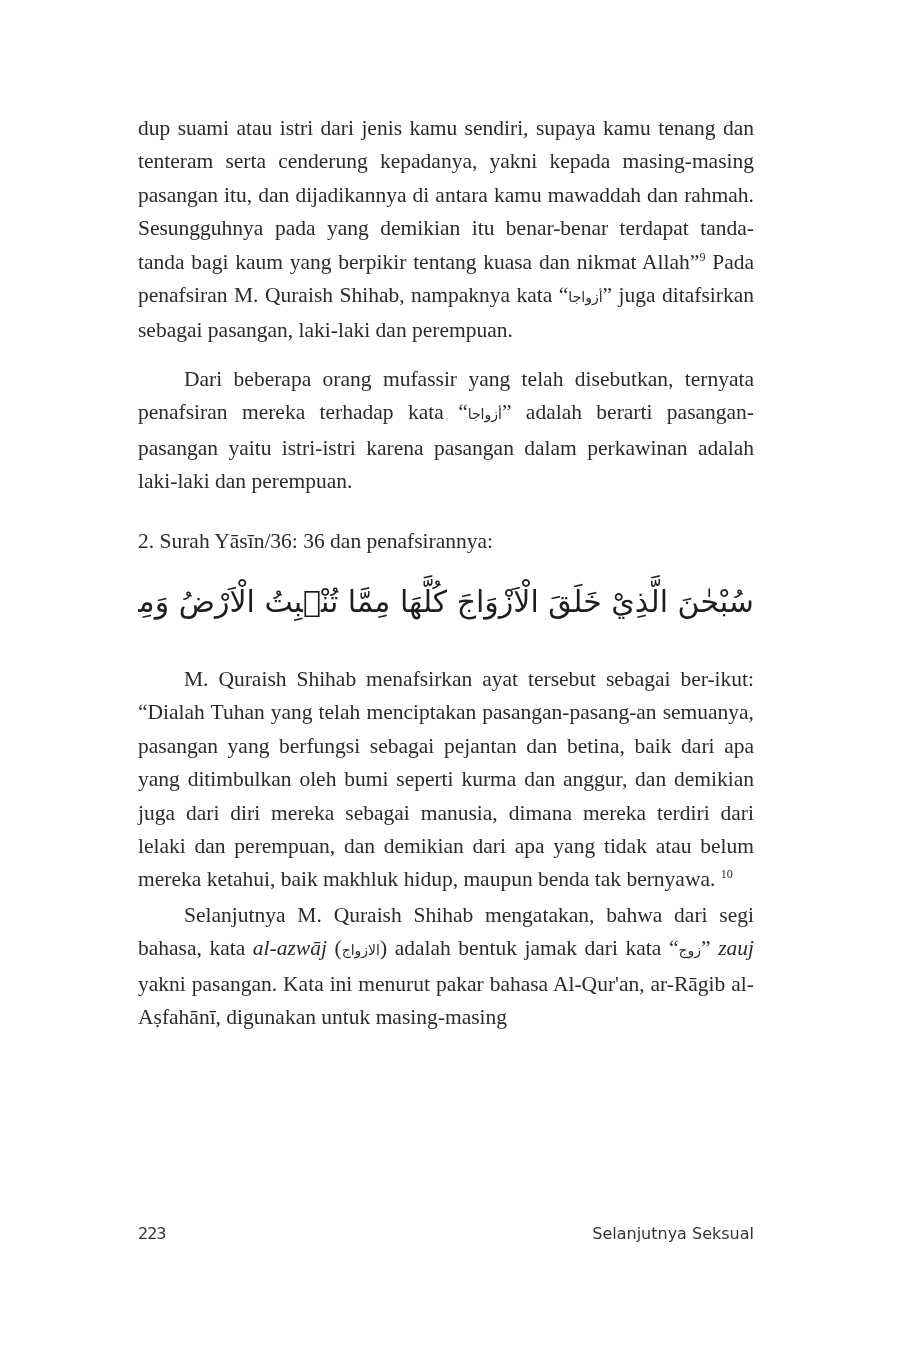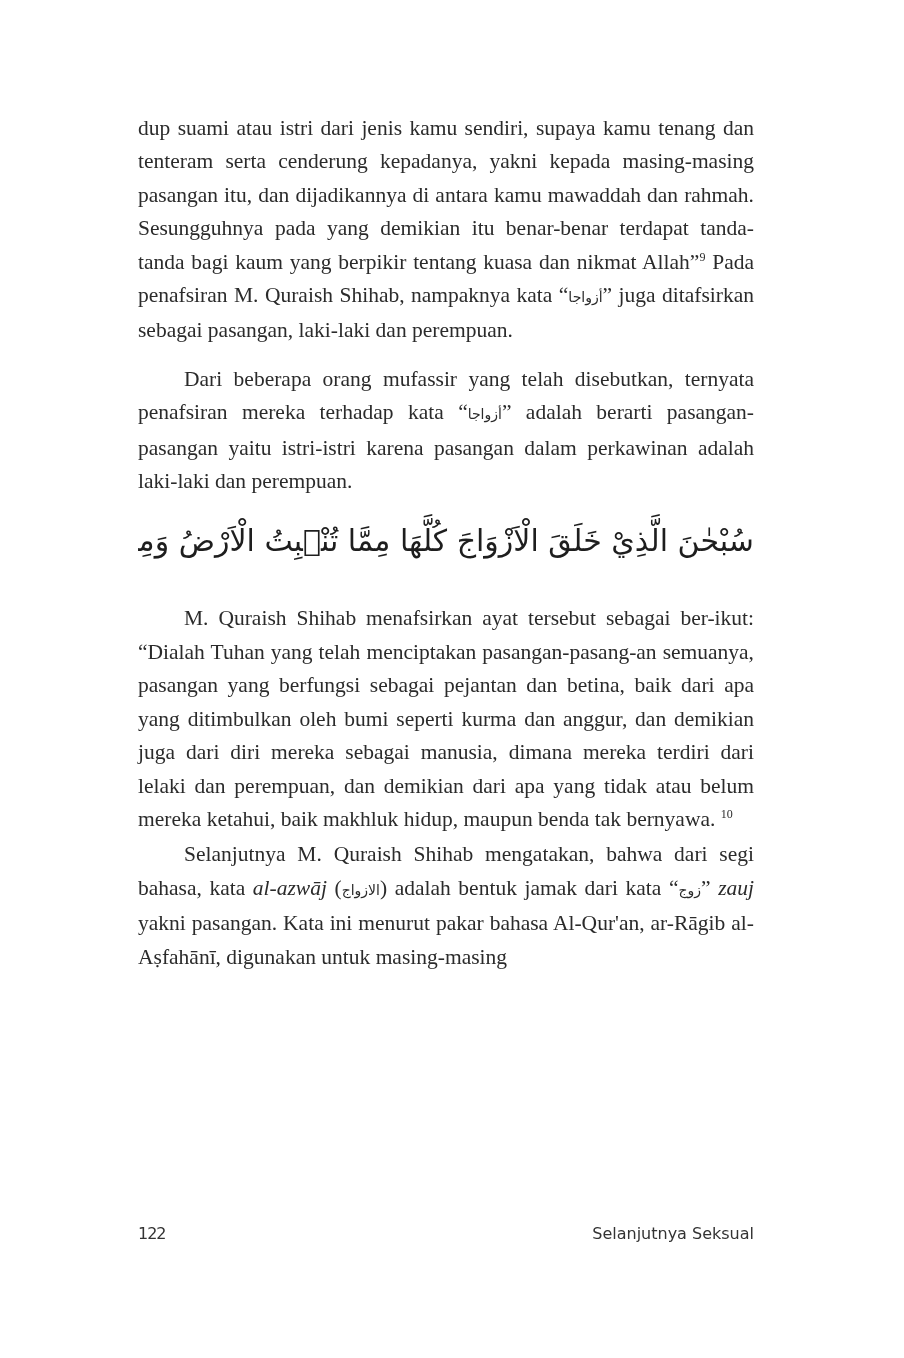--- a/index.html
+++ b/index.html
@@ -90,26 +90,27 @@
   </style>
 </head>
 <body>
 
 <main class="page-body">
 
   <p class="para"><span>dup suami atau istri dari jenis kamu sendiri, supaya kamu tenang dan tenteram serta cenderung kepadanya, yakni kepada masing-masing pasangan itu, dan dijadikannya di antara kamu mawaddah dan rahmah. Sesungguhnya pada yang demikian itu benar-benar terdapat tanda-tanda bagi kaum yang berpikir tentang kuasa dan nikmat Allah”</span><sup>9</sup><span> Pada penafsiran M. Quraish Shihab, nampaknya kata “</span><span class="ar-inline" lang="ar">أزواجا</span><span>” juga ditafsirkan sebagai pasangan, laki-laki dan perempuan.</span></p>
 
   <p class="para indent gap-small"><span>Dari beberapa orang mufassir yang telah disebutkan, ternyata penafsiran mereka terhadap kata “</span><span class="ar-inline" lang="ar">أزواجا</span><span>” adalah berarti pasangan-pasangan yaitu istri-istri karena pasangan dalam perkawinan adalah laki-laki dan perempuan.</span></p>
 
+  <p class="heading">2.  Surah Yāsīn/36: 36 dan penafsirannya:</p>
 
   <div class="arabic-verse" lang="ar">سُبْحٰنَ الَّذِيْ خَلَقَ الْاَزْوَاجَ كُلَّهَا مِمَّا تُنْۢبِتُ الْاَرْضُ وَمِنْ اَنْفُسِهِمْ وَمِمَّا لَا يَعْلَمُوْنَ</div>
 
 
   <p class="para indent para-after-verse"><span>M. Quraish Shihab menafsirkan ayat tersebut sebagai ber-ikut: “Dialah Tuhan yang telah menciptakan pasangan-pasang-an semuanya, pasangan yang berfungsi sebagai pejantan dan betina, baik dari apa yang ditimbulkan oleh bumi seperti kurma dan anggur, dan demikian juga dari diri mereka sebagai manusia, dimana mereka terdiri dari lelaki dan perempuan, dan demikian dari apa yang tidak atau belum mereka ketahui, baik makhluk hidup, maupun benda tak bernyawa. </span><sup>10</sup></p>
 
   <p class="para indent para-next"><span>Selanjutnya M. Quraish Shihab mengatakan, bahwa dari segi bahasa, kata </span><em class="translit">al-azwāj</em><span> (</span><span class="ar-inline" lang="ar">الازواج</span><span>) adalah bentuk jamak dari kata “</span><span class="ar-inline" lang="ar">زوج</span><span>” </span><em class="translit">zauj</em><span> yakni pasangan. Kata ini menurut pakar bahasa Al-Qur'an, ar-Rāgib al-Aṣfahānī, digunakan untuk masing-masing</span></p>
 
 </main>
 
 <footer class="footer">
-  <span class="page-number">122</span>
+  <span class="page-number">223</span>
   <span class="running-title">Selanjutnya Seksual</span>
 </footer>
 
 </body></html>

